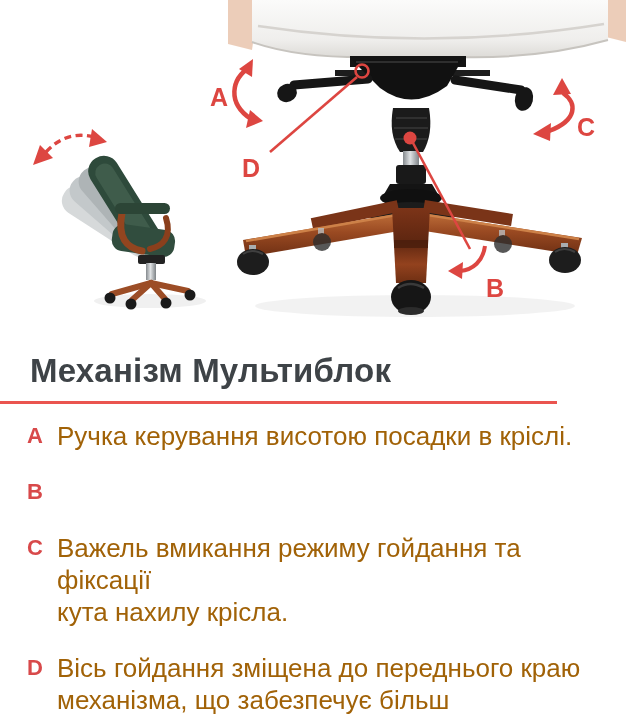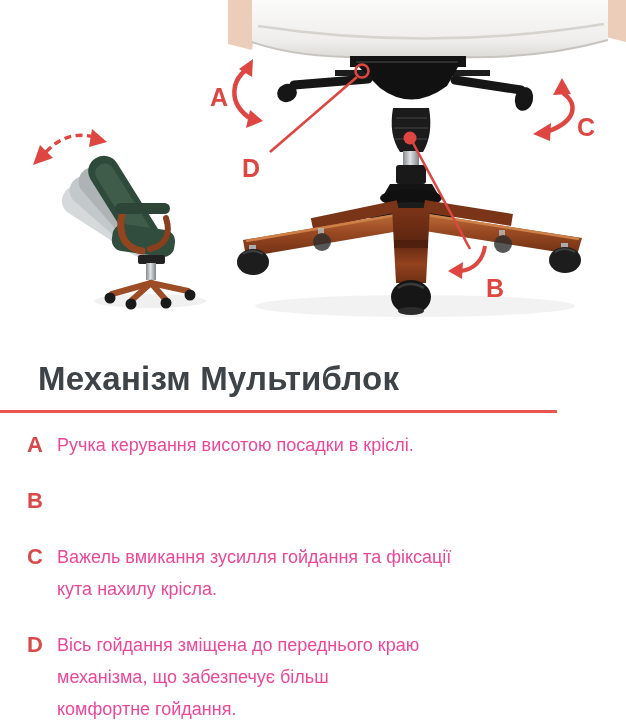--- a/index.html
+++ b/index.html
@@ -6,35 +6,35 @@
   .page{
     position:relative;width:626px;height:720px;background:#ffffff;
     font-family:"Liberation Sans",sans-serif;overflow:hidden;
   }
   .figure{display:block;width:626px;height:334px;}
   .ann-label{
     font-family:"Liberation Sans",sans-serif;font-weight:bold;
     font-size:25px;fill:#dd4641;
   }
   .title{
-    margin:12px;padding:14px 41px 0 26px;
+    margin:4px;padding:14px 41px 0 26px;
     font-size:33px;line-height:38px;font-weight:bold;
     color:#3e4347;letter-spacing:0.2px;
   }
   .divider{
     margin-top:11px;width:557px;height:3px;background:#ea544f;border:none;
   }
   .legend{margin:16px 0 0 0;padding:0 20px 0 27px;list-style:none;}
   .legend-item{display:flex;margin-bottom:24px;}
   .legend-letter{
     flex:none;width:30px;color:#d8494a;font-weight:bold;
     font-size:22px;line-height:32px;
   }
   .legend-text{
-    font-size:18px;line-height:32px;color:#ec4899;
+    font-size:26px;line-height:32px;color:#a16207;
     white-space:pre-line;
   }
 </style>
 </head>
 <body>
 
 <div class="page">
 
   <svg class="figure" viewBox="0 0 626 334">
     <defs>
@@ -210,21 +210,21 @@
   <ul class="legend">
     <li class="legend-item">
       <span class="legend-letter">A</span>
       <span class="legend-text">Ручка керування висотою посадки в кріслі.</span>
     </li>
     <li class="legend-item">
       <span class="legend-letter">B</span>
     </li>
     <li class="legend-item">
       <span class="legend-letter">C</span>
-      <span class="legend-text">Важель вмикання зусилля гойдання та фіксації
+      <span class="legend-text">Важель вмикання режиму гойдання та фіксації
 кута нахилу крісла.</span>
     </li>
     <li class="legend-item">
       <span class="legend-letter">D</span>
       <span class="legend-text">Вісь гойдання зміщена до переднього краю
 механізма, що забезпечує більш
 комфортне гойдання.</span>
     </li>
   </ul>
 

